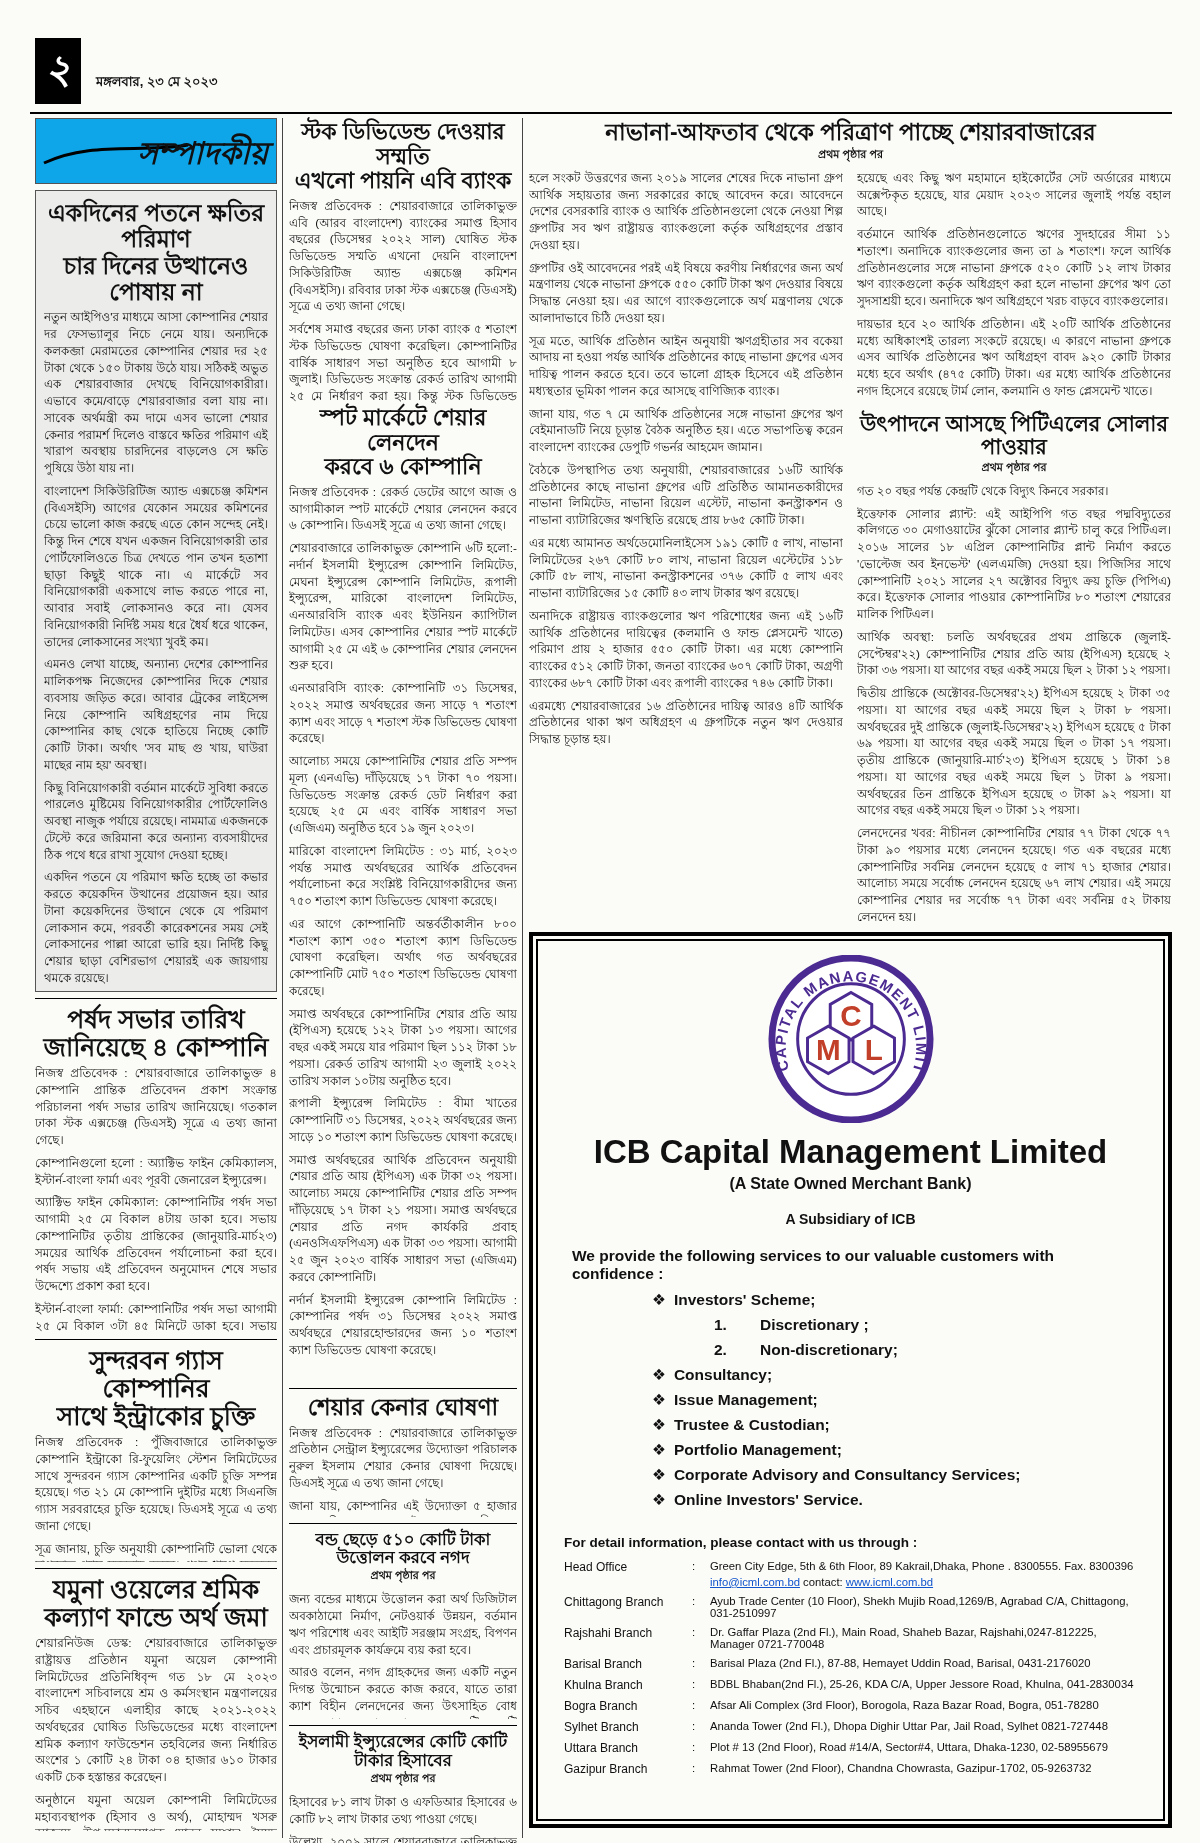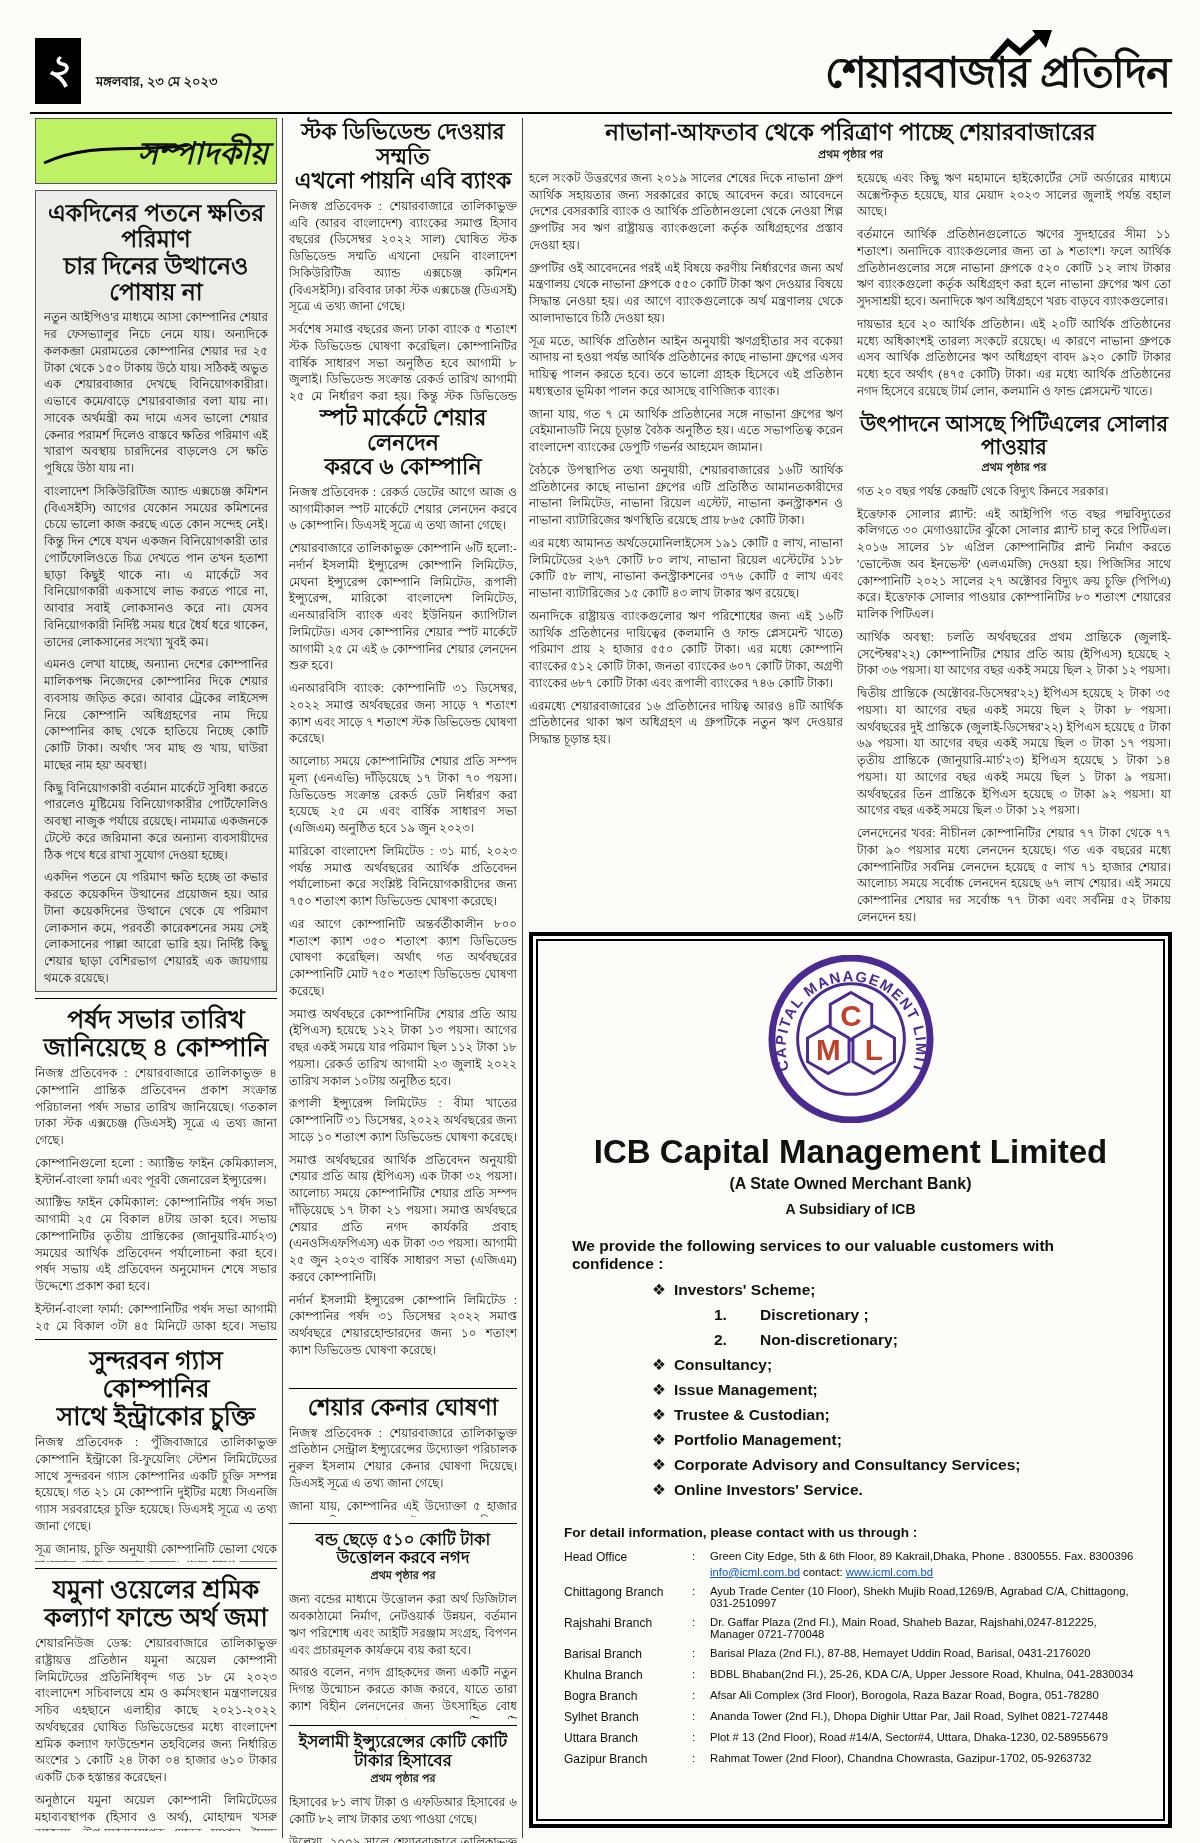--- a/index.html
+++ b/index.html
@@ -22,35 +22,35 @@
   #colR{left:529px;width:643px;}
   .body{font-size:11.8px;line-height:1.42;text-align:justify;overflow:hidden;}
   .body p{margin:0 0 6px 0;text-indent:0;}
   .hl{font-weight:bold;text-align:center;line-height:1.12;margin:2px 0 4px 0;}
   .hl.big{font-size:25px;}
   .hl.med{font-size:22px;}
   .hl.sml{font-size:16.5px;margin-bottom:1px;}
   .cont{font-size:11px;font-weight:bold;text-align:center;margin:0 0 5px 0;}
   .sep{border-top:1px solid #000;margin:6px 0;}
   
-  .edlabel{border:1px solid #555;height:64px;position:relative;margin-bottom:6px;background:#bef264;}
+  .edlabel{border:1px solid #555;height:64px;position:relative;margin-bottom:6px;background:#0ea5e9;}
   .edlabel .script{position:absolute;right:8px;top:10px;font-size:31px;font-weight:bold;font-style:italic;}
   .edlabel svg{position:absolute;left:4px;top:6px;}
   .edbox{border:1px solid #555;background:#ececea;padding:7px 8px;height:786px;overflow:hidden;}
   .edbox .hl{font-size:23.5px;}
   
   .navcols{display:flex;gap:14px;margin-top:4px;height:752px;overflow:hidden;}
   .navcols .sub{width:314px;}
   
   .ad{margin-top:10px;border:4px solid #000;padding:3px;height:896px;box-sizing:border-box;}
   .ad-in{border:2px solid #000;height:100%;box-sizing:border-box;padding:14px 26px 0 26px;overflow:hidden;}
   .adlogo{text-align:center;}
   .adtitle{font-size:33px;font-weight:600;text-align:center;margin-top:6px;letter-spacing:0;}
   .adsub1{font-size:16px;font-weight:bold;text-align:center;margin-top:4px;}
-  .adsub2{font-size:14px;font-weight:bold;text-align:center;margin-top:8px;}
+  .adsub2{font-size:14px;font-weight:bold;text-align:center;margin-top:18px;}
   .adintro{font-size:15.5px;font-weight:600;margin:20px 0 8px 8px;width:540px;}
   .svc{font-size:15.5px;font-weight:600;margin:7px 0 0 88px;}
   .svc .blt{margin-right:8px;}
   .schemeitem{font-size:15.5px;font-weight:600;margin:7px 0 0 150px;}
   .schemeitem .n{display:inline-block;width:46px;}
   .adcontact{font-size:13.5px;font-weight:bold;margin:26px 0 10px 0;}
   .crow{display:flex;font-size:11.3px;margin-top:7px;}
   .crow .cl{width:128px;font-weight:normal;font-size:12px;flex:none;}
   .crow .cc{width:18px;flex:none;}
   .crow .cd{flex:1;}
@@ -58,27 +58,20 @@
   a.lnk{color:#1155cc;text-decoration:underline;}
 </style>
 </head>
 <body>
 
 <div class="page">
 
   <div class="hdr">
     <div class="pgno">২</div>
     <div class="date">মঙ্গলবার, ২৩ মে ২০২৩</div>
-    <div class="masthead">
-      <svg width="64" height="34" viewBox="0 0 64 34">
-        <polyline points="4,30 20,12 32,22 52,4" fill="none" stroke="#000" stroke-width="6"></polyline>
-        <polygon points="44,0 64,0 58,18" fill="#000"></polygon>
-      </svg>
-      <div class="mtxt">শেয়ারবাজার প্রতিদিন</div>
-    </div>
   </div>
 
   <div class="vrule" style="left:282px;"></div>
   <div class="vrule" style="left:522px;"></div>
 
   <div class="col" id="col1">
     <div class="edlabel">
       <svg width="150" height="50" viewBox="0 0 150 50">
         <path d="M4,38 C50,16 100,28 148,20" stroke="#000" stroke-width="3" fill="none"></path>
       </svg>

